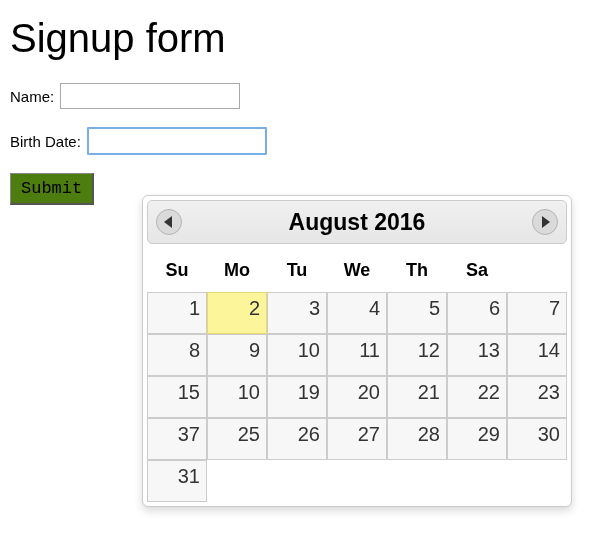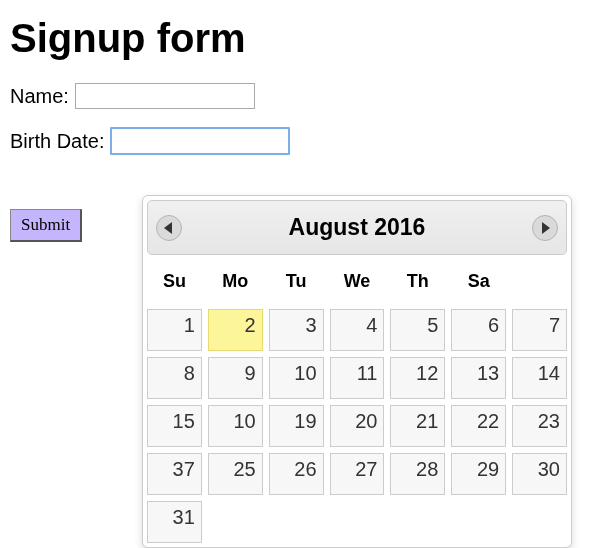--- a/index.html
+++ b/index.html
@@ -7,75 +7,74 @@
       margin: 0;
       padding: 10px;
       font-family: Arial, Helvetica, sans-serif;
       font-size: 19px;
       color: #000;
       background: #fff;
       width: 600px;
     }
     h1 {
       font-size: 40px;
-      font-weight: bold;
+      font-weight: normal;
       margin: 6px 0 22px 0;
     }
     .form-row {
       margin-bottom: 18px;
       display: flex;
       align-items: center;
       gap: 6px;
     }
-    .form-row label { font-size: 20px; }
+    .form-row label { font-size: 15px; }
     .text-input {
       height: 26px;
       width: 180px;
       border: 1px solid #aaa;
       background: #fff;
       padding: 2px 4px;
       font-size: 15px;
     }
     .date-input {
       height: 28px;
       width: 180px;
       border: 2px solid #7aaee6;
       background: #fff;
       outline: none;
       padding: 2px 4px;
       font-size: 15px;
       border-radius: 1px;
     }
     .submit-btn {
-      background: #c4b5fd;
+      background: #4d7c0f;
       border: 1px solid #888;
       border-right: 2px solid #555;
       border-bottom: 2px solid #555;
       font-size: 17px;
       padding: 5px 10px;
       cursor: pointer;
-      font-family: Liberation Serif, serif;
-      margin-top: 36px;
+      font-family: Liberation Mono, monospace;
     }
     .datepicker {
       position: absolute;
       left: 142px;
       top: 195px;
       width: 430px;
       background: #fff;
       border: 1px solid #ccc;
       border-radius: 6px;
       box-shadow: 0 4px 8px rgba(0,0,0,0.15);
       padding: 4px;
     }
     .dp-header {
       background: linear-gradient(#f0f0f0, #e6e6e6);
       border: 1px solid #ccc;
       border-radius: 5px;
-      height: 55px;
+      height: 44px;
       display: flex;
       align-items: center;
       justify-content: space-between;
       padding: 0 8px;
       margin-bottom: 6px;
     }
     .dp-nav {
       width: 26px;
       height: 26px;
       border-radius: 50%;
@@ -89,21 +88,21 @@
     .dp-nav svg { display: block; }
     .dp-title {
       font-weight: bold;
       font-size: 23px;
       flex: 1;
       text-align: center;
     }
     .dp-grid {
       display: grid;
       grid-template-columns: repeat(7, 1fr);
-      gap: 6px;
+      gap: 0;
     }
     .dp-dow {
       text-align: center;
       font-weight: bold;
       font-size: 18px;
       padding: 10px 0 10px 0;
     }
     .dp-cell {
       height: 42px;
       border: 1px solid #ccc;

